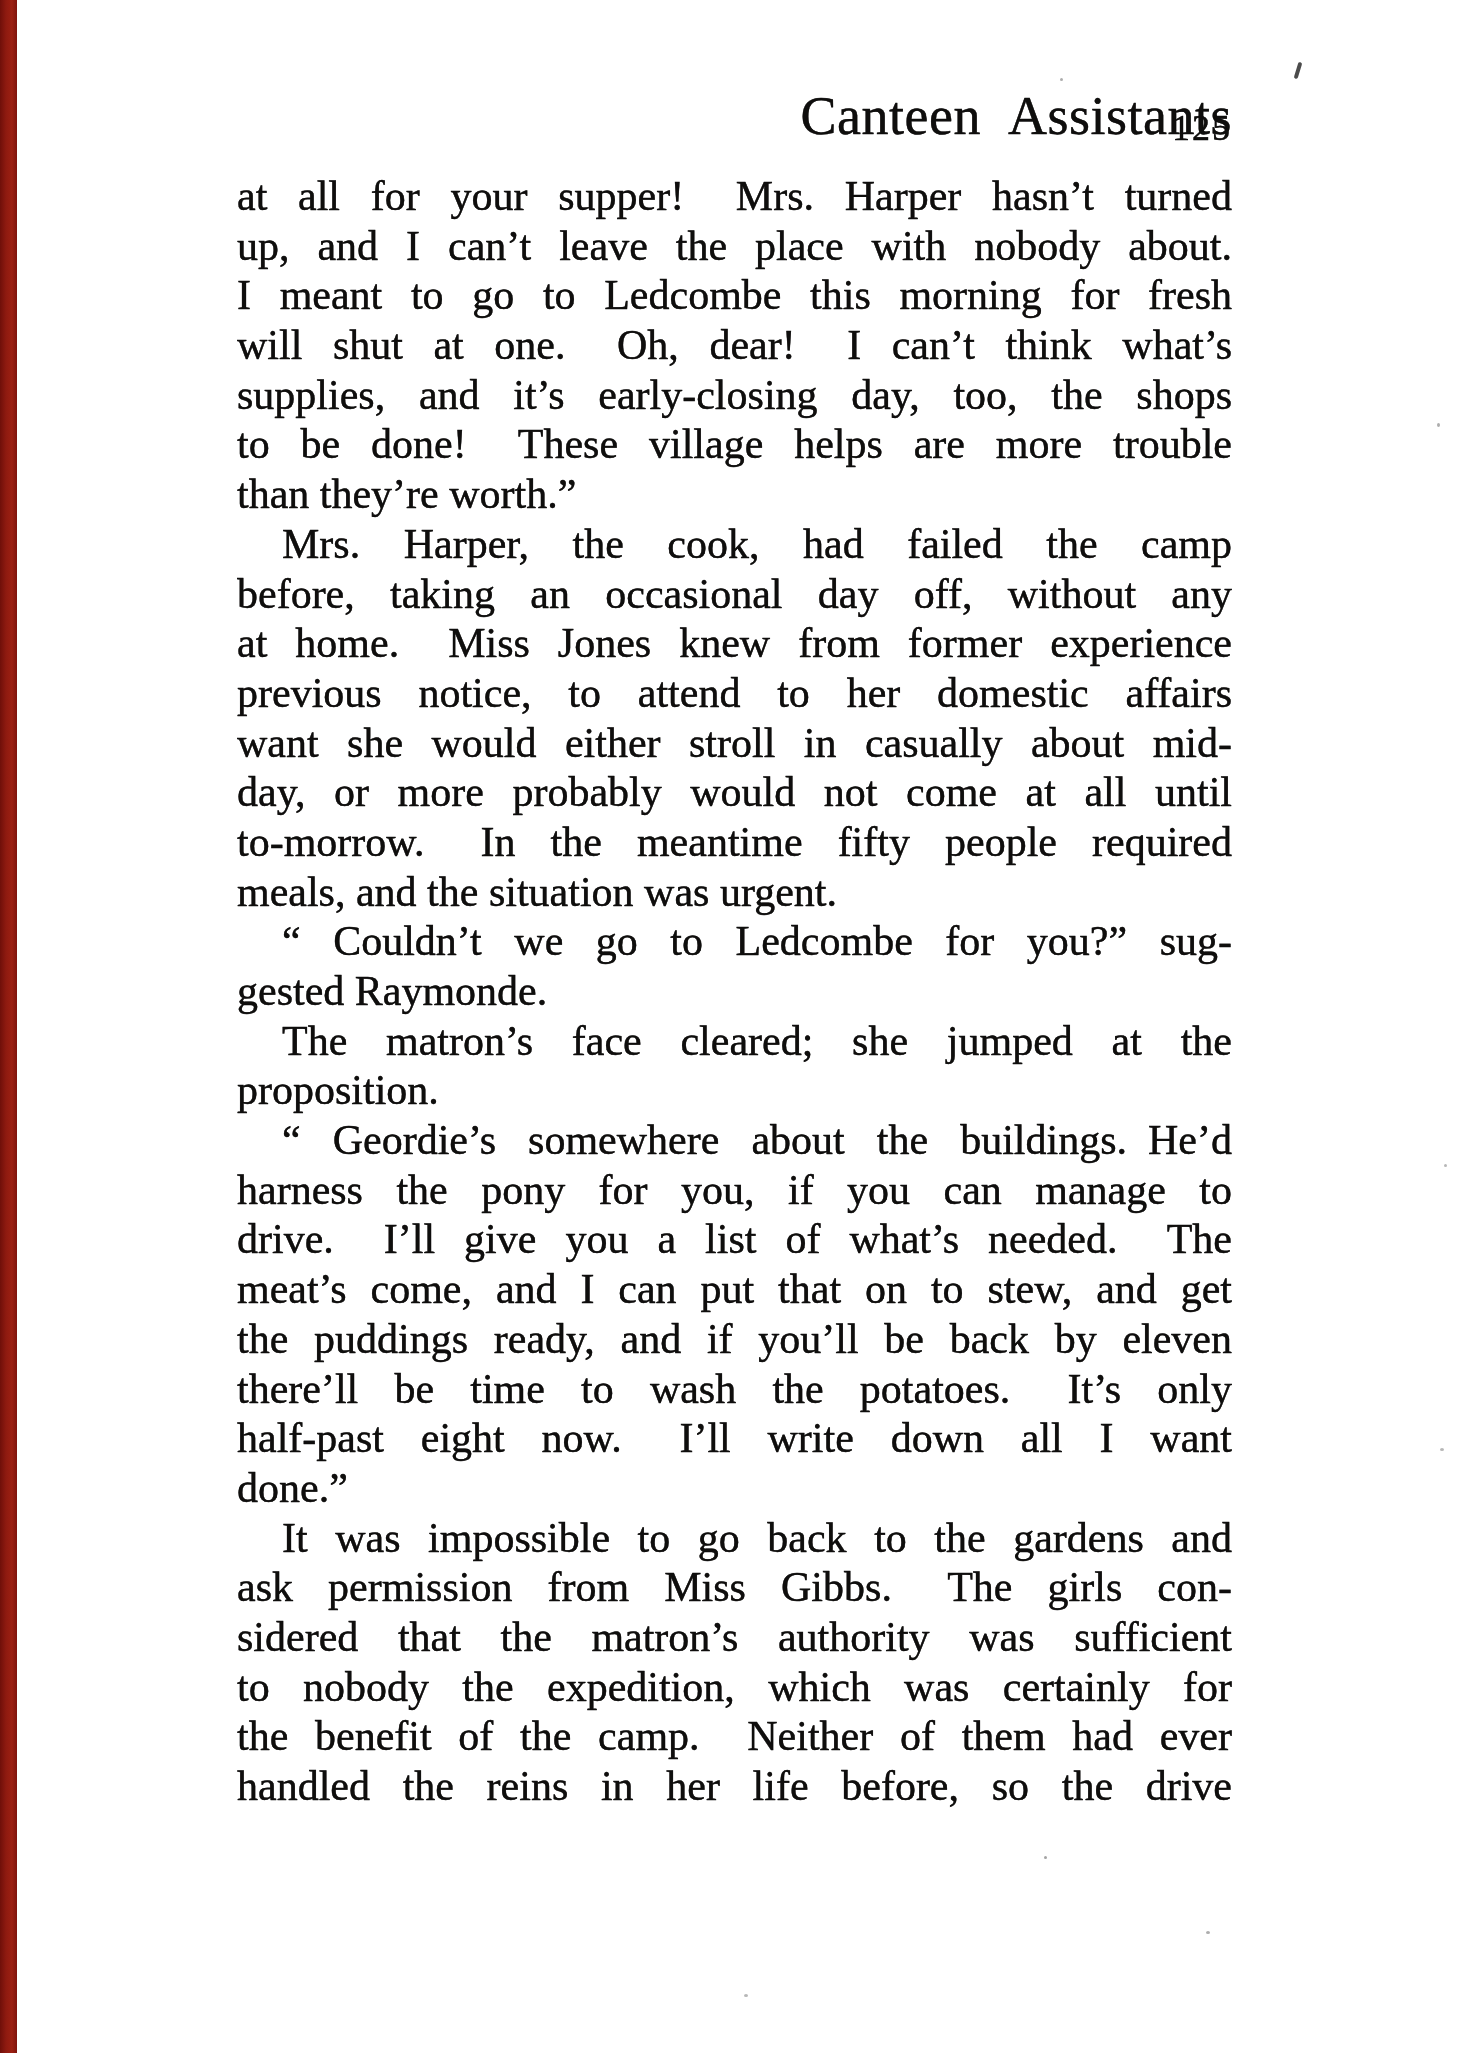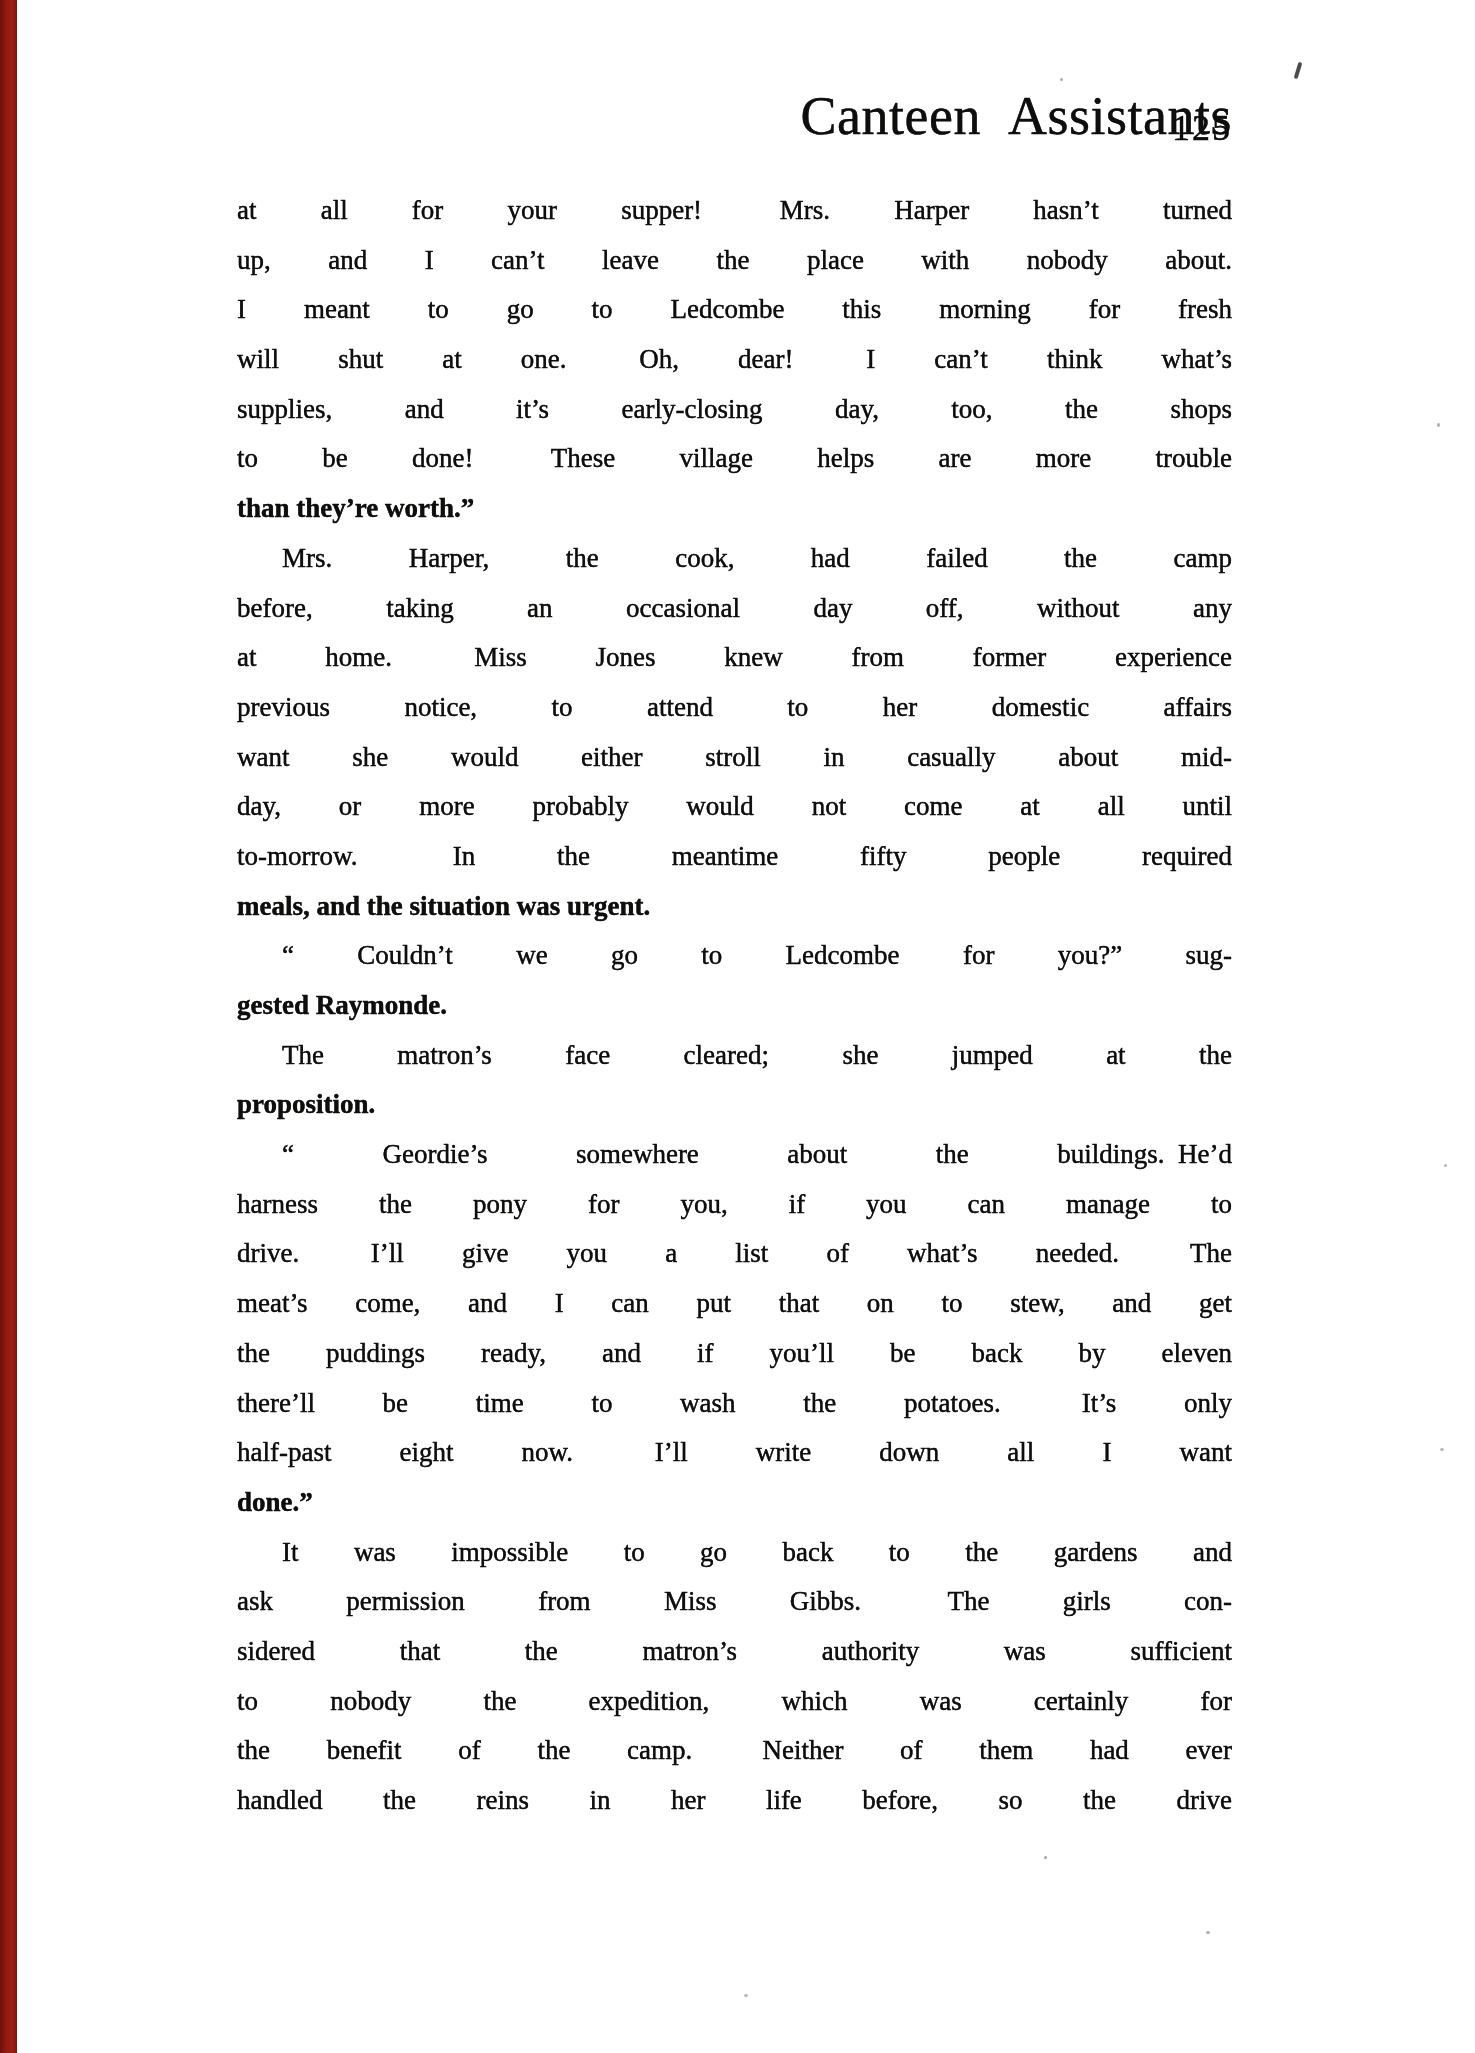--- a/index.html
+++ b/index.html
@@ -36,32 +36,32 @@
   }
   .pagenum {
     position: absolute;
     right: 0; top: 12px;
     font-size: 36px;
     line-height: 64px;
     letter-spacing: 2px;
   }
   .text {
     position: absolute;
-    left: 237px; top: 186px;
+    left: 237px; top: 172px;
     width: 995px;
-    font-size: 27px;
+    font-size: 42px;
     line-height: 49.7px;
   }
   .line {
     text-align: justify;
     text-align-last: justify;
     height: 49.7px;
     overflow: hidden;
   }
-  .line.last { text-align-last: left; font-weight: bold; }
+  .line.last { text-align-last: left; }
   .line.indent { text-indent: 45px; }
   .speck {
     position: absolute;
     background: #4a4a4a;
     border-radius: 50%;
   }
   .scratch {
     position: absolute;
     background: #2b2b2b;
     border-radius: 2px;

